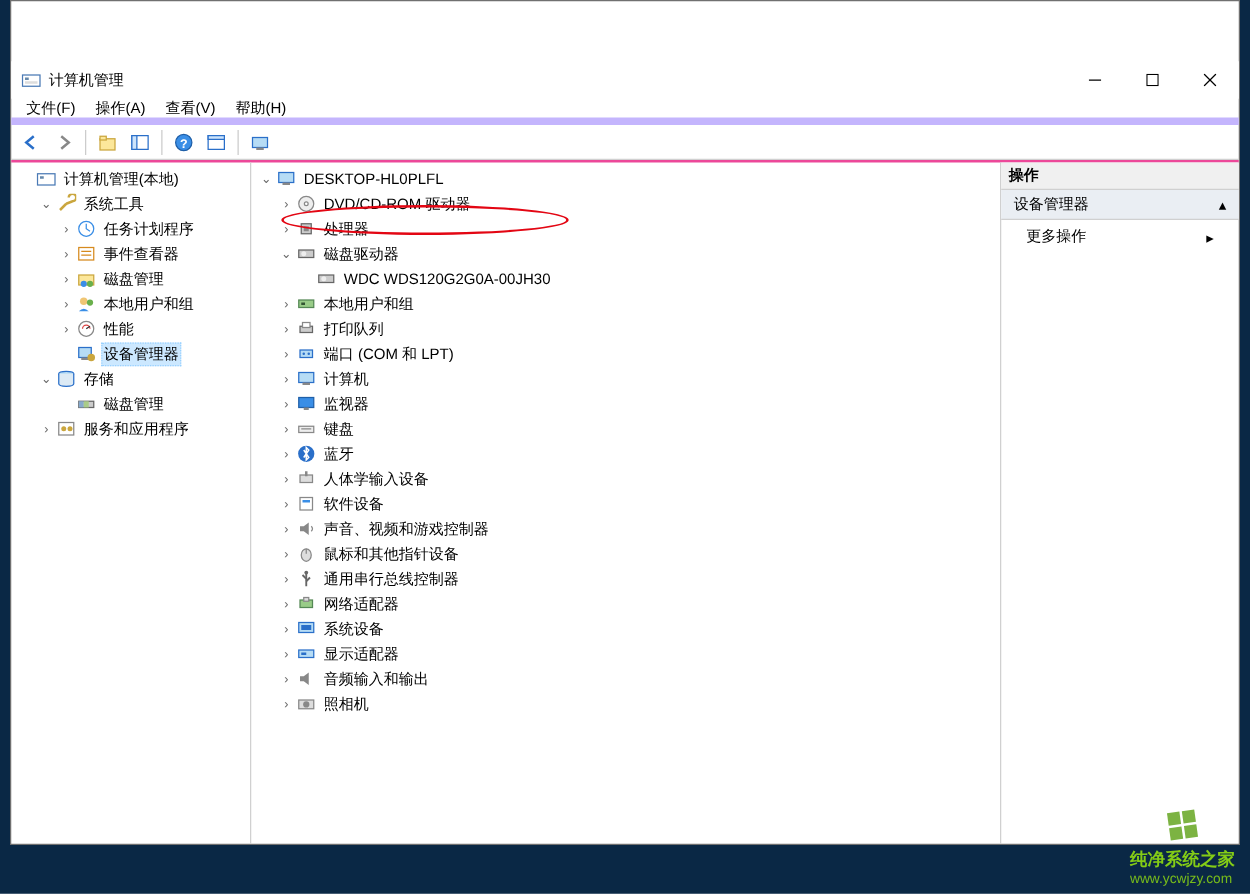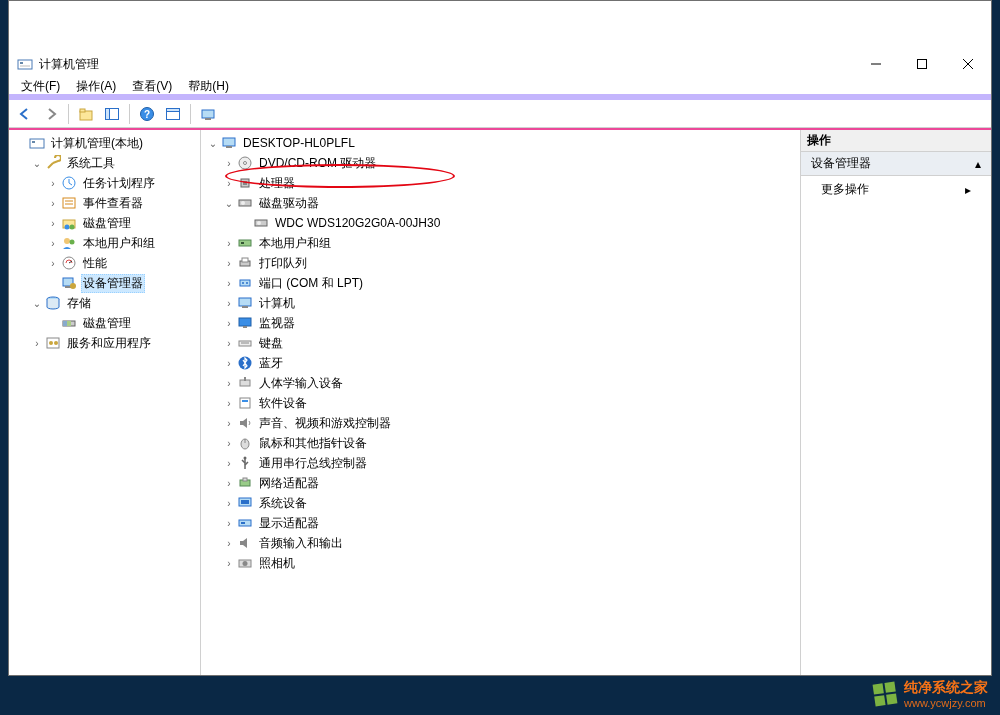--- a/index.html
+++ b/index.html
@@ -35,21 +35,21 @@
     .indent-0 { padding-left: 4px; }
     .indent-1 { padding-left: 20px; }
     .indent-2 { padding-left: 36px; }
     
     .right-header { height: 22px; background: #f0f0f0; border-bottom: 1px solid #d0d0d0; display: flex; align-items: center; padding: 0 6px; font-size: 12px; font-weight: bold; }
     .right-section { background: #eaeef3; border-bottom: 1px solid #d0d0d0; padding: 3px 10px; font-size: 12px; display: flex; align-items: center; justify-content: space-between; }
     .right-action { padding: 5px 20px; font-size: 12px; display: flex; align-items: center; justify-content: space-between; cursor: default; }
     
     .ellipse-annotation { position: absolute; border: 2px solid #e30613; border-radius: 50%; pointer-events: none; }
     
-    .watermark { position: absolute; bottom: 6px; right: 12px; display: flex; align-items: center; gap: 8px; color: #f97316; font-size: 14px; }
+    .watermark { position: absolute; bottom: 6px; right: 12px; display: flex; align-items: center; gap: 8px; color: #84cc16; font-size: 14px; flex-direction: column; }
     .wm-logo { display: grid; grid-template-columns: repeat(2, 10px); grid-template-rows: repeat(2, 10px); gap: 2px; transform: rotate(-8deg); }
     .wm-logo span { background: #7cb342; }
     .wm-url { font-size: 11px; opacity: .9; }
     
     svg { display: block; }
   </style>
 </head>
 <body>
 
 <div class="window">

